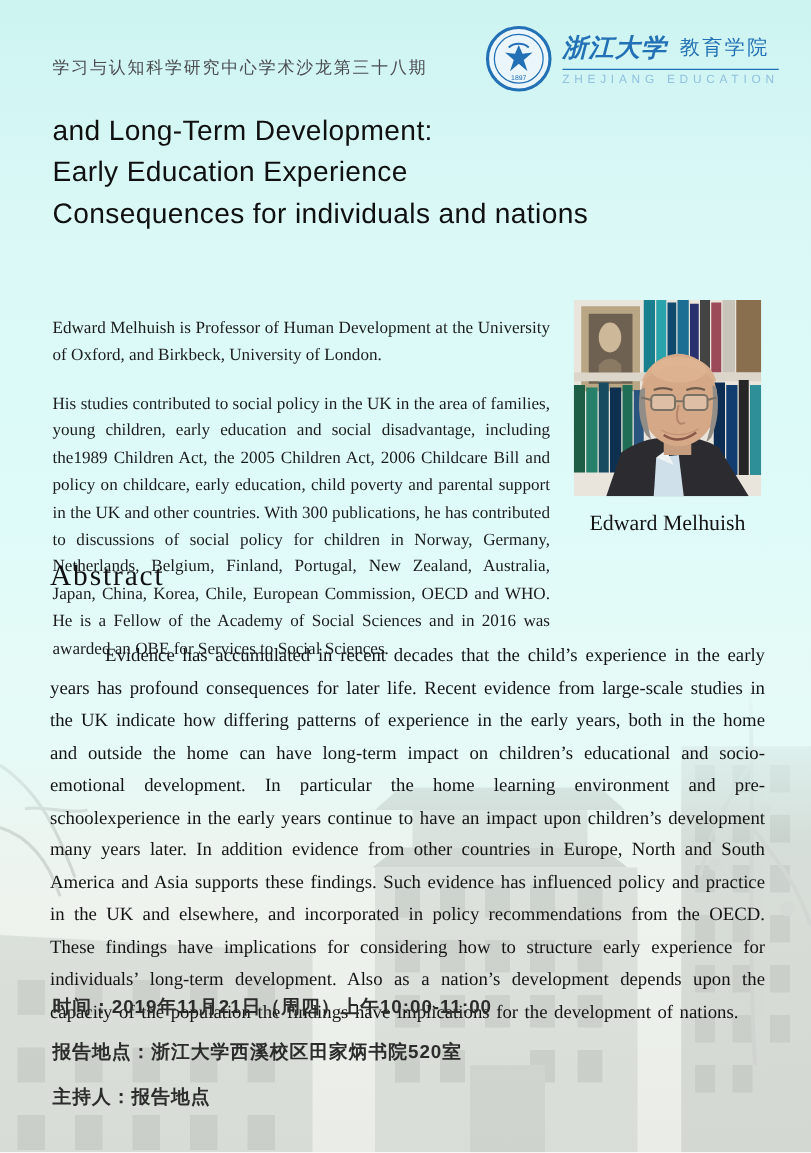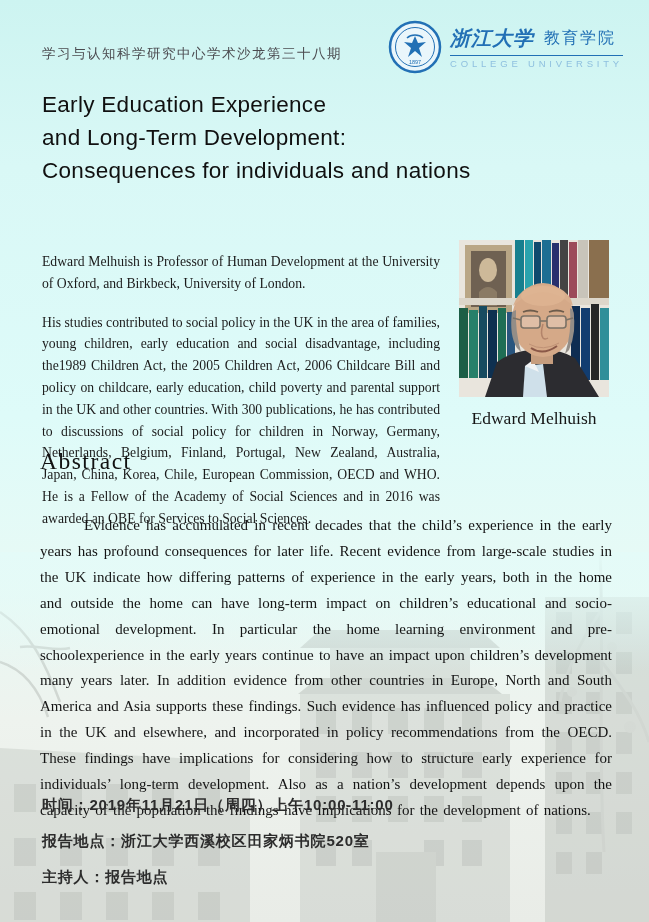--- a/index.html
+++ b/index.html
@@ -160,28 +160,28 @@
 
           <path d="M27 16 L30 23 L38 22 L31 28 L34 37 L27 31 L20 37 L23 28 L16 22 L24 23 Z" fill="#2270b5"></path>
           <path d="M19 18 C23 14 31 14 35 18" stroke="#2270b5" stroke-width="1.5" fill="none"></path>
           <text x="27" y="44" text-anchor="middle" font-size="5.5" font-family="Liberation Sans, sans-serif" fill="#2270b5">1897</text>
         </svg>
         <div class="logo-text">
           <div class="logo-row1">
             <span class="logo-cn-univ">浙江大学</span>
             <span class="logo-cn-college">教育学院</span>
           </div>
-          <span class="logo-en-univ">COLLEGE UNIVERSITY</span>
+          <span class="logo-en-univ">ZHEJIANG EDUCATION</span>
         </div>
       </div>
     </div>
 
     <div class="main-title">
+      <div>and Long-Term Development:</div>
       <div>Early Education Experience</div>
-      <div>and Long-Term Development:</div>
       <div>Consequences for individuals and nations</div>
     </div>
 
     <div class="bio">
       <p>Edward Melhuish is Professor of Human Development at the University of Oxford, and Birkbeck, University of London.</p>
       <p>His studies contributed to social policy in the UK in the area of families, young children, early education and social disadvantage, including the1989 Children Act, the 2005 Children Act, 2006 Childcare Bill and policy on childcare, early education, child poverty and parental support in the UK and other countries. With 300 publications, he has contributed to discussions of social policy for children in Norway, Germany, Netherlands, Belgium, Finland, Portugal, New Zealand, Australia, Japan, China, Korea, Chile, European Commission, OECD and WHO. He is a Fellow of the Academy of Social Sciences and in 2016 was awarded an OBE for Services to Social Sciences.</p>
     </div>
 
     <div class="photo-col">
       <svg class="photo-frame" viewBox="0 0 150 157">

